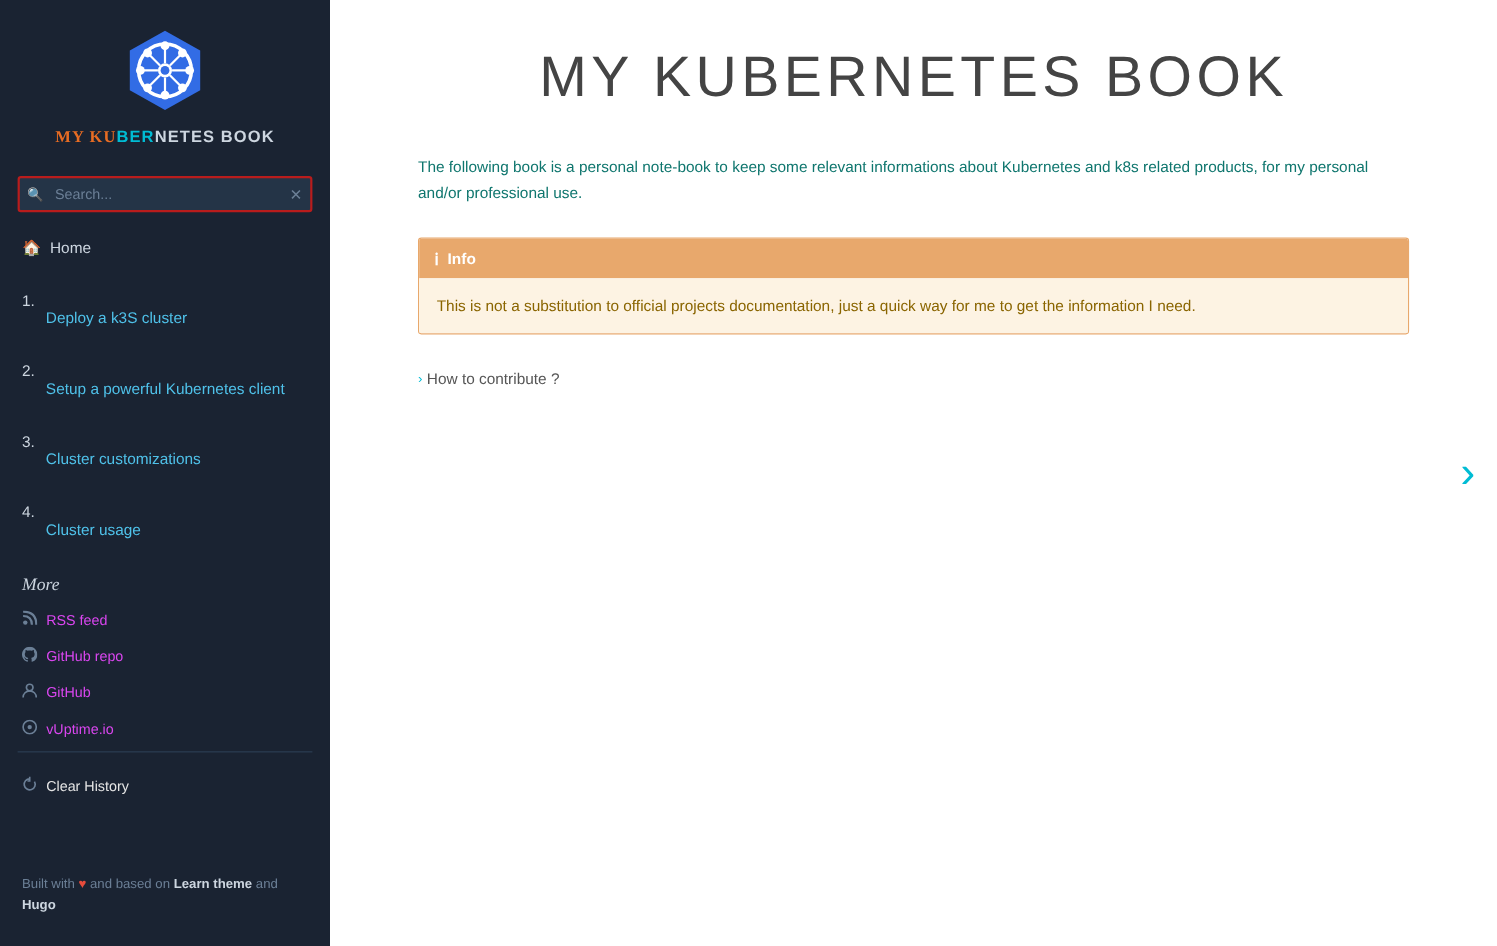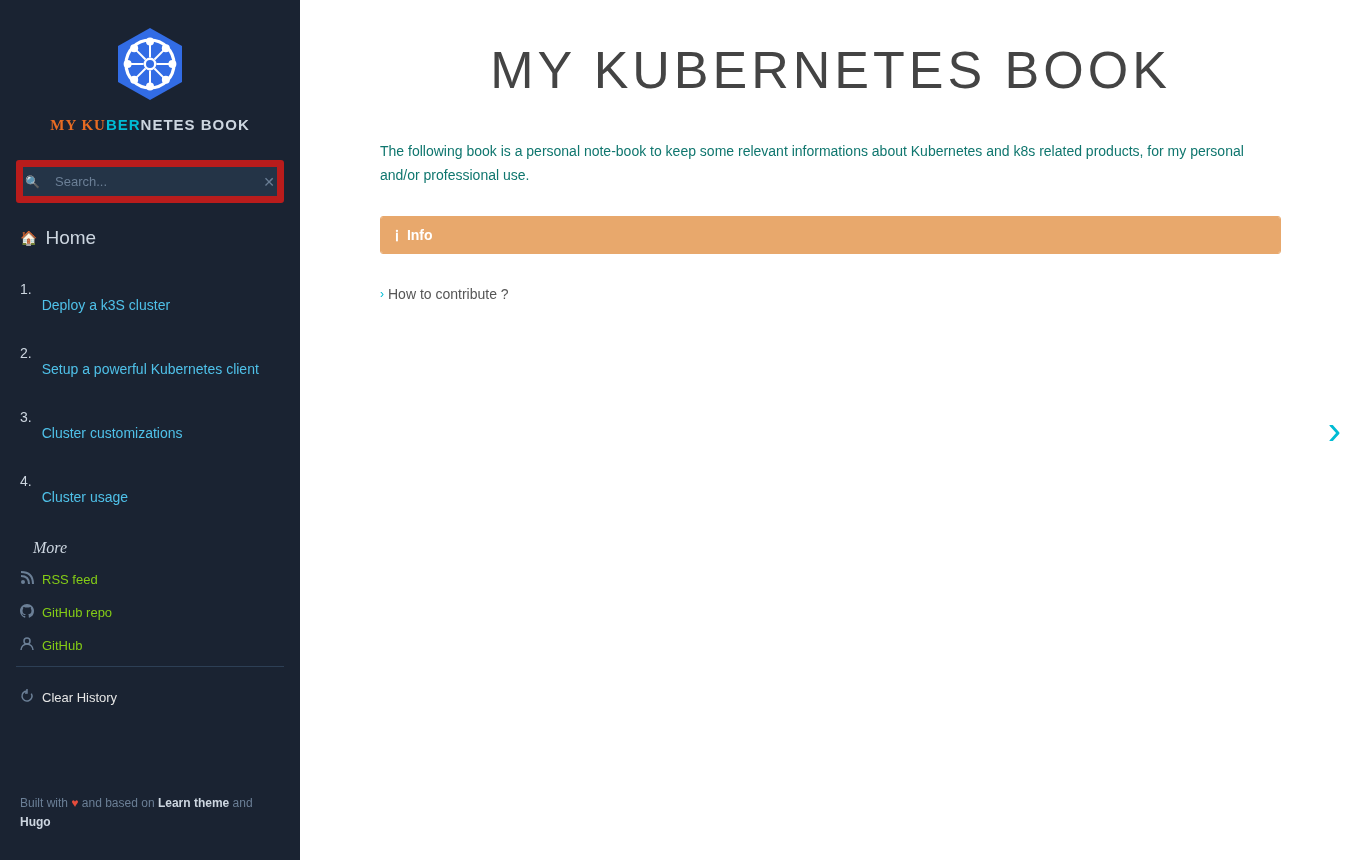--- a/index.html
+++ b/index.html
@@ -44,21 +44,21 @@
 
     .search-container {
       margin: 10px 16px 16px;
       position: relative;
     }
 
     .search-input {
       width: 100%;
       padding: 7px 32px 7px 32px;
       background: #243447;
-      border: 7px solid #b91c1c;
+      border: 2px solid #b91c1c;
       border-radius: 3px;
       color: #cdd6e0;
       font-size: 13px;
       outline: none;
     }
 
     .search-input::placeholder { color: #6b7f96; }
 
     .search-icon-left {
       position: absolute;
@@ -104,44 +104,44 @@
       margin-top: 32px;
     }
 
     .nav-item .nav-number {
       color: #cdd6e0;
       margin-right: 2px;
     }
 
     .nav-home {
       color: #cdd6e0 !important;
-      font-size: 19px;
+      font-size: 14px;
     }
 
     .section-header {
-      padding: 16px 33px 6px;
+      padding: 16px 20px 6px;
       font-size: 16px;
       color: #cdd6e0;
       font-family: Georgia, serif;
       font-style: italic;
     }
 
     .section-header::first-letter { text-transform: uppercase; }
 
     .more-link {
       display: flex;
       align-items: center;
       gap: 8px;
       padding: 8px 20px;
       font-size: 13px;
       cursor: pointer;
     }
 
     .more-link .link-icon { font-size: 14px; color: #6b7f96; }
-    .more-link a { color: #84cc16; text-decoration: none; font-size: 13px; }
+    .more-link a { color: #d946ef; text-decoration: none; font-size: 13px; }
 
     .clear-history {
       display: flex;
       align-items: center;
       gap: 8px;
       padding: 8px 20px;
       font-size: 13px;
       cursor: pointer;
       margin-top: 10px;
     }
@@ -348,20 +348,29 @@
   <div class="more-link">
     <span class="link-icon">
       <svg width="14" height="14" viewBox="0 0 14 14">
           <circle cx="7" cy="4" r="3" fill="none" stroke="#6b7f96" stroke-width="1.5"></circle>
           <path d="M1 13c0-3.31 2.69-6 6-6s6 2.69 6 6" fill="none" stroke="#6b7f96" stroke-width="1.5"></path>
         </svg>
     </span>
     <a>GitHub</a>
   </div>
 
+  <div class="more-link">
+    <span class="link-icon">
+      <svg width="14" height="14" viewBox="0 0 14 14">
+          <circle cx="7" cy="7" r="6" fill="none" stroke="#6b7f96" stroke-width="1.5"></circle>
+          <circle cx="7" cy="7" r="2" fill="#6b7f96"></circle>
+        </svg>
+    </span>
+    <a>vUptime.io</a>
+  </div>
 
   <hr class="sidebar-divider">
 
   <div class="clear-history">
     <span class="link-icon">
       <svg width="14" height="14" viewBox="0 0 14 14">
           <path d="M7 2a5 5 0 1 0 4.33 2.5" fill="none" stroke="#6b7f96" stroke-width="1.5"></path>
           <polyline points="7,0 7,4 5,4" fill="none" stroke="#6b7f96" stroke-width="1.5"></polyline>
         </svg>
     </span>
@@ -376,20 +385,23 @@
 <div id="main">
   <h1 class="page-title">MY KUBERNETES BOOK</h1>
 
   <p class="page-description">The following book is a personal note-book to keep some relevant informations about Kubernetes and k8s related products, for my personal and/or professional use.</p>
 
   <div class="info-box">
     <div class="info-box-header">
       <span style="font-size:15px;">ℹ</span>
       <span>Info</span>
     </div>
+    <div class="info-box-body">
+      <span>This is not a substitution to official projects documentation, just a quick way for me to get the information I need.</span>
+    </div>
   </div>
 
   <div class="contribute-toggle">
     <span class="chevron">›</span>
     <span>How to contribute ?</span>
   </div>
 </div>
 
 <div class="next-arrow">›</div>
 

